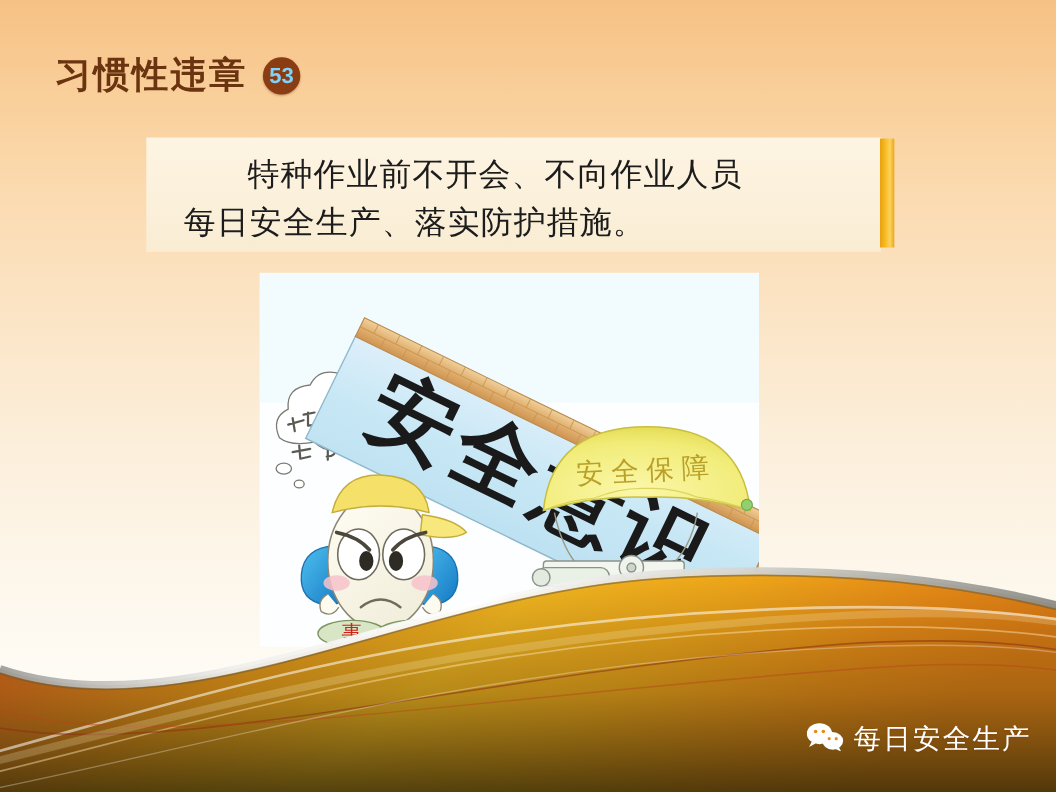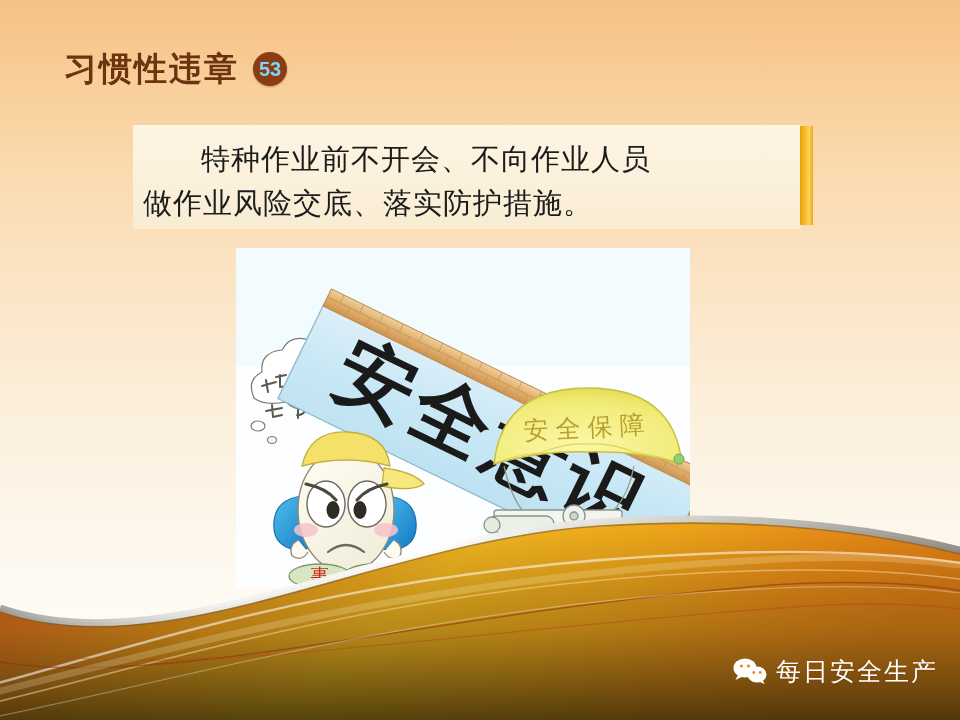--- a/index.html
+++ b/index.html
@@ -23,21 +23,21 @@
         #fbe6c9 42%,
         #fcf0dd 58%,
         #fdf6ea 72%,
         #fefbf4 84%,
         #fffdfa 100%);
   }
 
   
   .title-row {
     position: absolute;
-    left: 64px;
+    left: 50px;
     top: 44px;
     display: flex;
     align-items: center;
     gap: 14px;
     height: 50px;
   }
   .title-text {
     font-family: "Liberation Serif", "DejaVu Serif", serif;
     font-size: 33px;
     font-weight: 700;
@@ -64,21 +64,21 @@
 
   
   .text-card {
     position: absolute;
     left: 133px;
     top: 125px;
     width: 668px;
     height: 104px;
     background: linear-gradient(to bottom, #fdf4e2 0%, #fbf0da 60%, #f9ecd3 100%);
     box-sizing: border-box;
-    padding: 12px 26px 0 10px;
+    padding: 12px 26px 0 34px;
   }
   .body-line {
     font-family: "Liberation Serif", "DejaVu Serif", serif;
     font-size: 29px;
     color: #1c1c1c;
     line-height: 44px;
     letter-spacing: 1px;
     white-space: nowrap;
   }
   .body-line.indent { text-indent: 58px; }
@@ -119,41 +119,41 @@
   .watermark {
     position: absolute;
     right: 22px;
     bottom: 32px;
     display: flex;
     align-items: center;
     gap: 9px;
     z-index: 8;
   }
   .wm-text {
-    font-family: Liberation Mono, monospace;
+    font-family: Liberation Sans, sans-serif;
     font-size: 25px;
     color: #ffffff;
     letter-spacing: 2px;
     line-height: 1;
     text-shadow: 0 1px 2px rgba(120,55,0,.45);
   }
 </style>
 </head>
 <body>
 
 <div id="slide">
 
   <div class="title-row">
     <div class="title-text">习惯性违章</div>
     <div class="badge">53</div>
   </div>
 
   <div class="text-card">
     <div class="body-line indent">特种作业前不开会、不向作业人员</div>
-    <div class="body-line">做作业风险交底、落实防护措施。</div>
+    <div class="body-line">每日安全生产、落实防护措施。</div>
   </div>
   <div class="accent-bar"></div>
 
   <div class="illus">
     <svg viewBox="0 0 454 340" xmlns="http://www.w3.org/2000/svg">
       <defs>
         <linearGradient id="bannerG" x1="0" y1="0" x2="0.3" y2="1">
           <stop offset="0%" stop-color="#ddeffa"></stop>
           <stop offset="55%" stop-color="#c7e7f5"></stop>
           <stop offset="100%" stop-color="#bfe2f2"></stop>

